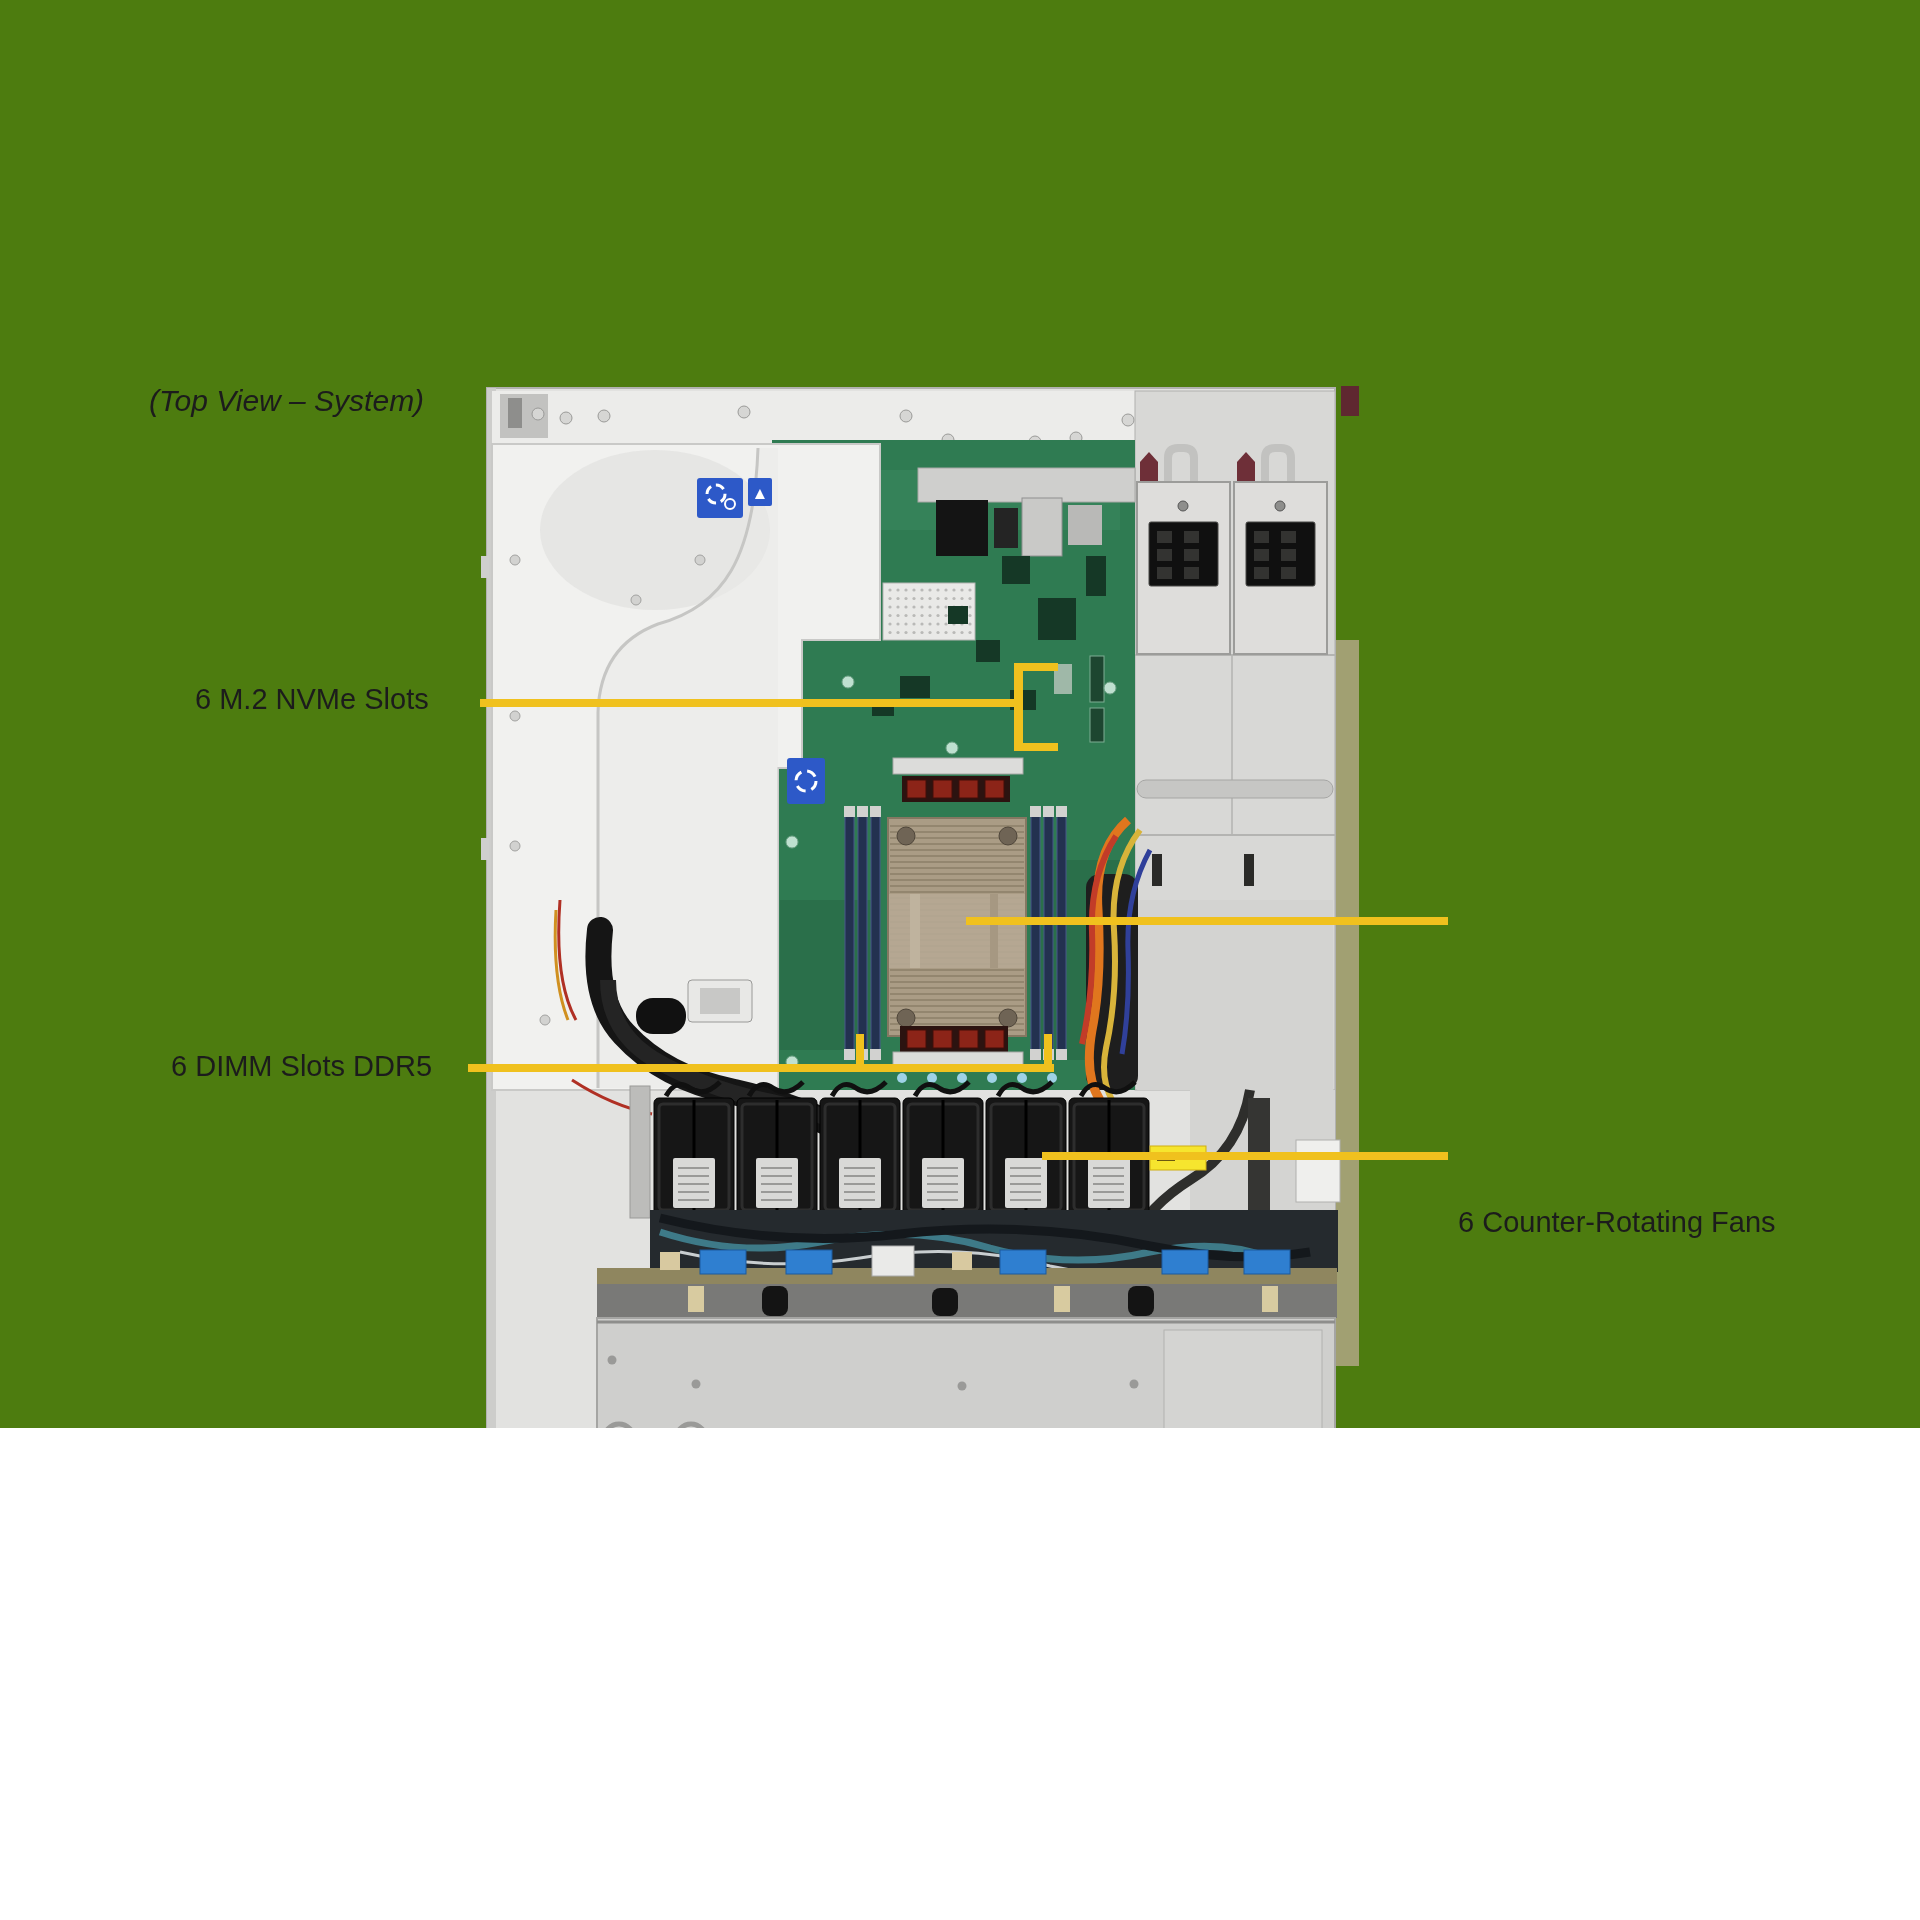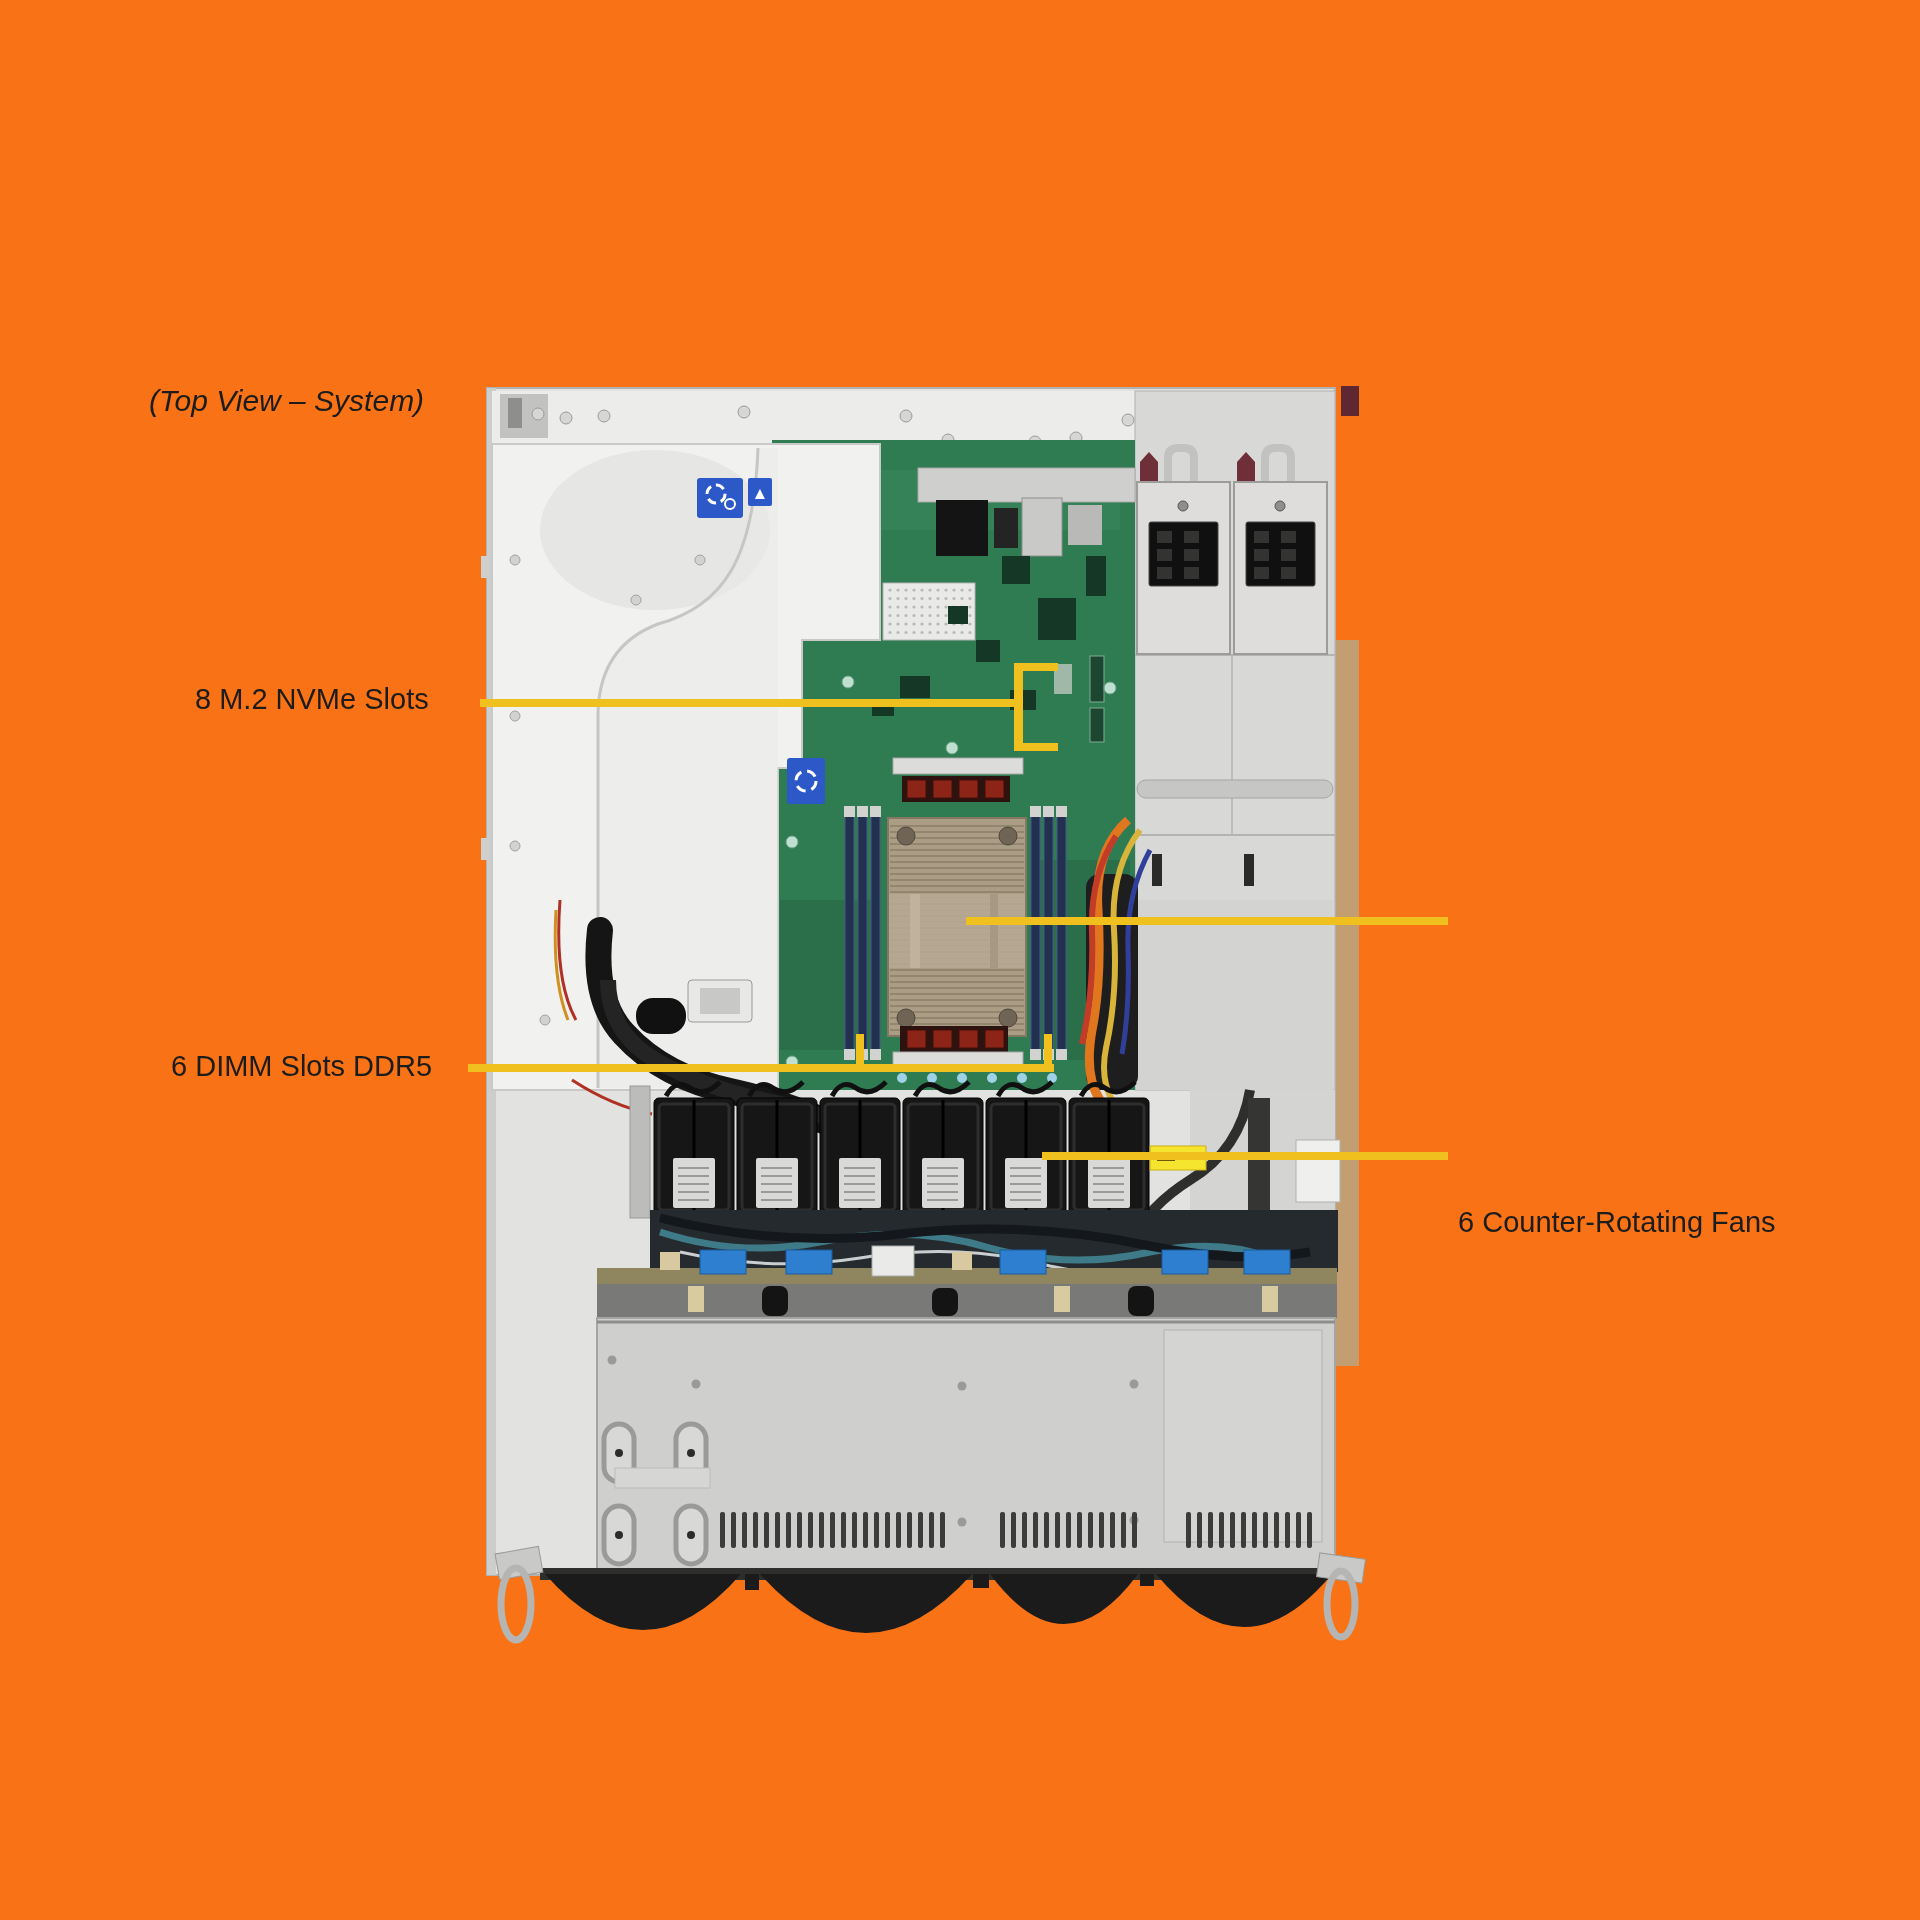--- a/index.html
+++ b/index.html
@@ -1,16 +1,16 @@
 <!DOCTYPE html>
 <html><head>
 <meta charset="utf-8">
 <style>
   html,body{margin:0;padding:0;background:#ffffff;}
-  #stage{position:relative;width:1920px;height:1920px;background:#f97316;overflow:hidden;
+  #stage{position:relative;width:1920px;height:1428px;background:#4d7c0f;overflow:hidden;
          font-family:"Liberation Sans", sans-serif;color:#1c1c1c;}
   .lbl{position:absolute;font-size:29px;white-space:pre;color:#1c1c1c;}
   #title{left:149px;top:384px;font-size:30px;font-style:italic;}
   #lbl-m2{left:195px;top:683px;}
   #lbl-cpu{left:1461px;top:864px;line-height:38px;}
   #lbl-dimm{left:163px;top:1050px;margin-left:8px;}
   #lbl-fans{left:1458px;top:1206px;text-align:center;}
   svg{position:absolute;left:0;top:0;}
 </style>
 </head>
@@ -577,16 +577,16 @@
       <rect class="accent" x="966" y="917" width="482" height="8" fill="#F0C11E"></rect>
 
       <rect class="accent" x="468" y="1064" width="586" height="8" fill="#F0C11E"></rect>
       <rect class="accent" x="856" y="1034" width="8" height="38" fill="#F0C11E"></rect>
       <rect class="accent" x="1044" y="1034" width="8" height="38" fill="#F0C11E"></rect>
 
       <rect class="accent" x="1042" y="1152" width="406" height="8" fill="#F0C11E"></rect>
     </g>
   </svg>
 
-  <div id="lbl-m2" class="lbl">8 M.2 NVMe Slots</div>
+  <div id="lbl-m2" class="lbl">6 M.2 NVMe Slots</div>
   <div id="lbl-dimm" class="lbl">6 DIMM Slots DDR5</div>
   <div id="lbl-fans" class="lbl">6 Counter-Rotating Fans</div>
 </div>
 
 </body></html>

